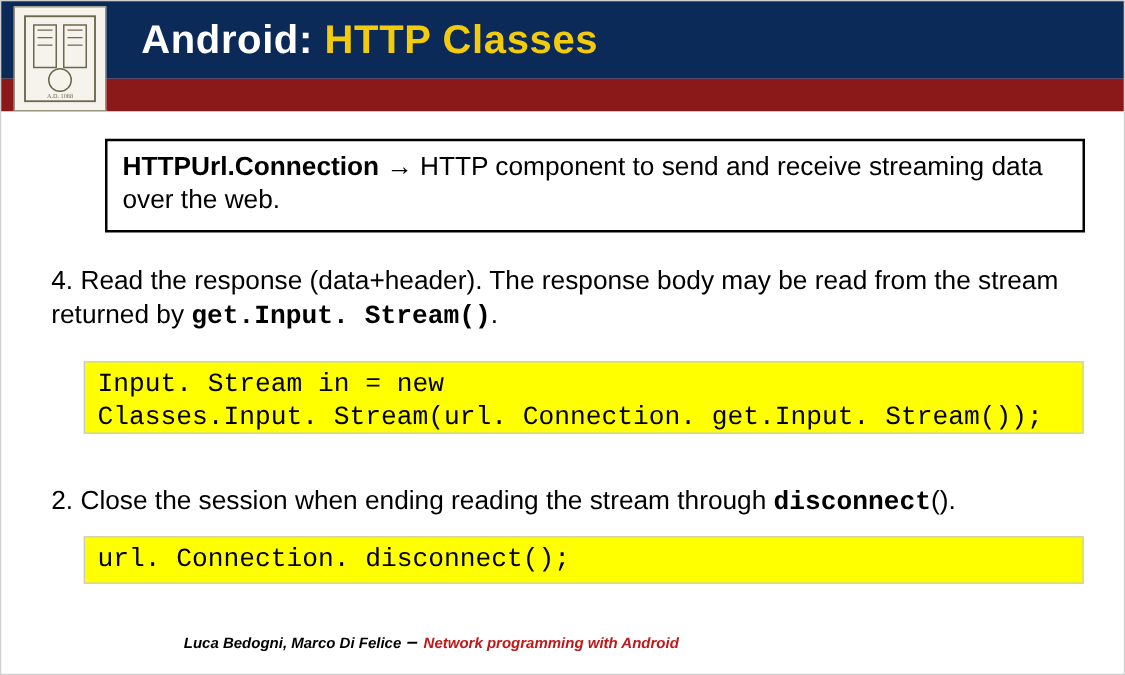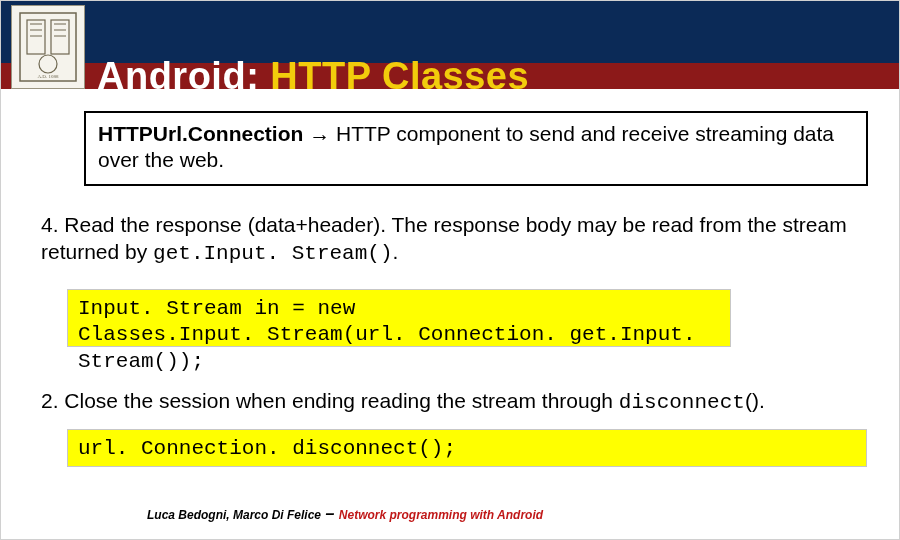--- a/index.html
+++ b/index.html
@@ -52,26 +52,25 @@
     display: flex;
     align-items: center;
     justify-content: center;
   }
   .logo svg {
     width: 58px;
     height: 70px;
   }
   .title {
     position: absolute;
-    left: 96px;
+    left: 112px;
     top: 12px;
-    font-size: 38px;
+    font-size: 32px;
     font-weight: bold;
     letter-spacing: 0.5px;
-    margin-top: 42px;
   }
   .title .t1 { color: #ffffff; }
   .title .t2 { color: #f2cc0c; }
   .info-box {
     position: absolute;
     left: 83px;
     top: 110px;
     width: 784px;
     border: 2px solid #000000;
     padding: 8px 12px 10px 12px;
@@ -82,46 +81,46 @@
   .info-box .bold { font-weight: bold; }
   .info-box .arrow { font-family: Arial, sans-serif; }
   .step4 {
     position: absolute;
     left: 40px;
     top: 210px;
     width: 820px;
     font-size: 21px;
     line-height: 1.3;
   }
-  .step4 .mono-bold { font-family: "Courier New", monospace; font-weight: normal; }
+  .step4 .mono-bold { font-family: "Courier New", monospace; font-weight: bold; }
   .code-box {
     position: absolute;
     background: #ffff00;
     border: 1px solid #c7c7c7;
     font-family: "Courier New", monospace;
     font-size: 21px;
     line-height: 1.25;
     padding: 6px 10px;
     box-sizing: border-box;
   }
   .code1 {
     left: 66px;
     top: 288px;
-    width: 664px;
+    width: 800px;
     height: 58px;
   }
   .step5 {
     position: absolute;
     left: 40px;
     top: 386px;
     width: 820px;
     font-size: 21px;
     line-height: 1.3;
   }
-  .step5 .mono-bold { font-family: "Courier New", monospace; font-weight: normal; }
+  .step5 .mono-bold { font-family: "Courier New", monospace; font-weight: bold; }
   .code2 {
     left: 66px;
     top: 428px;
     width: 800px;
     height: 38px;
   }
   .footer {
     position: absolute;
     left: 146px;
     bottom: 16px;

